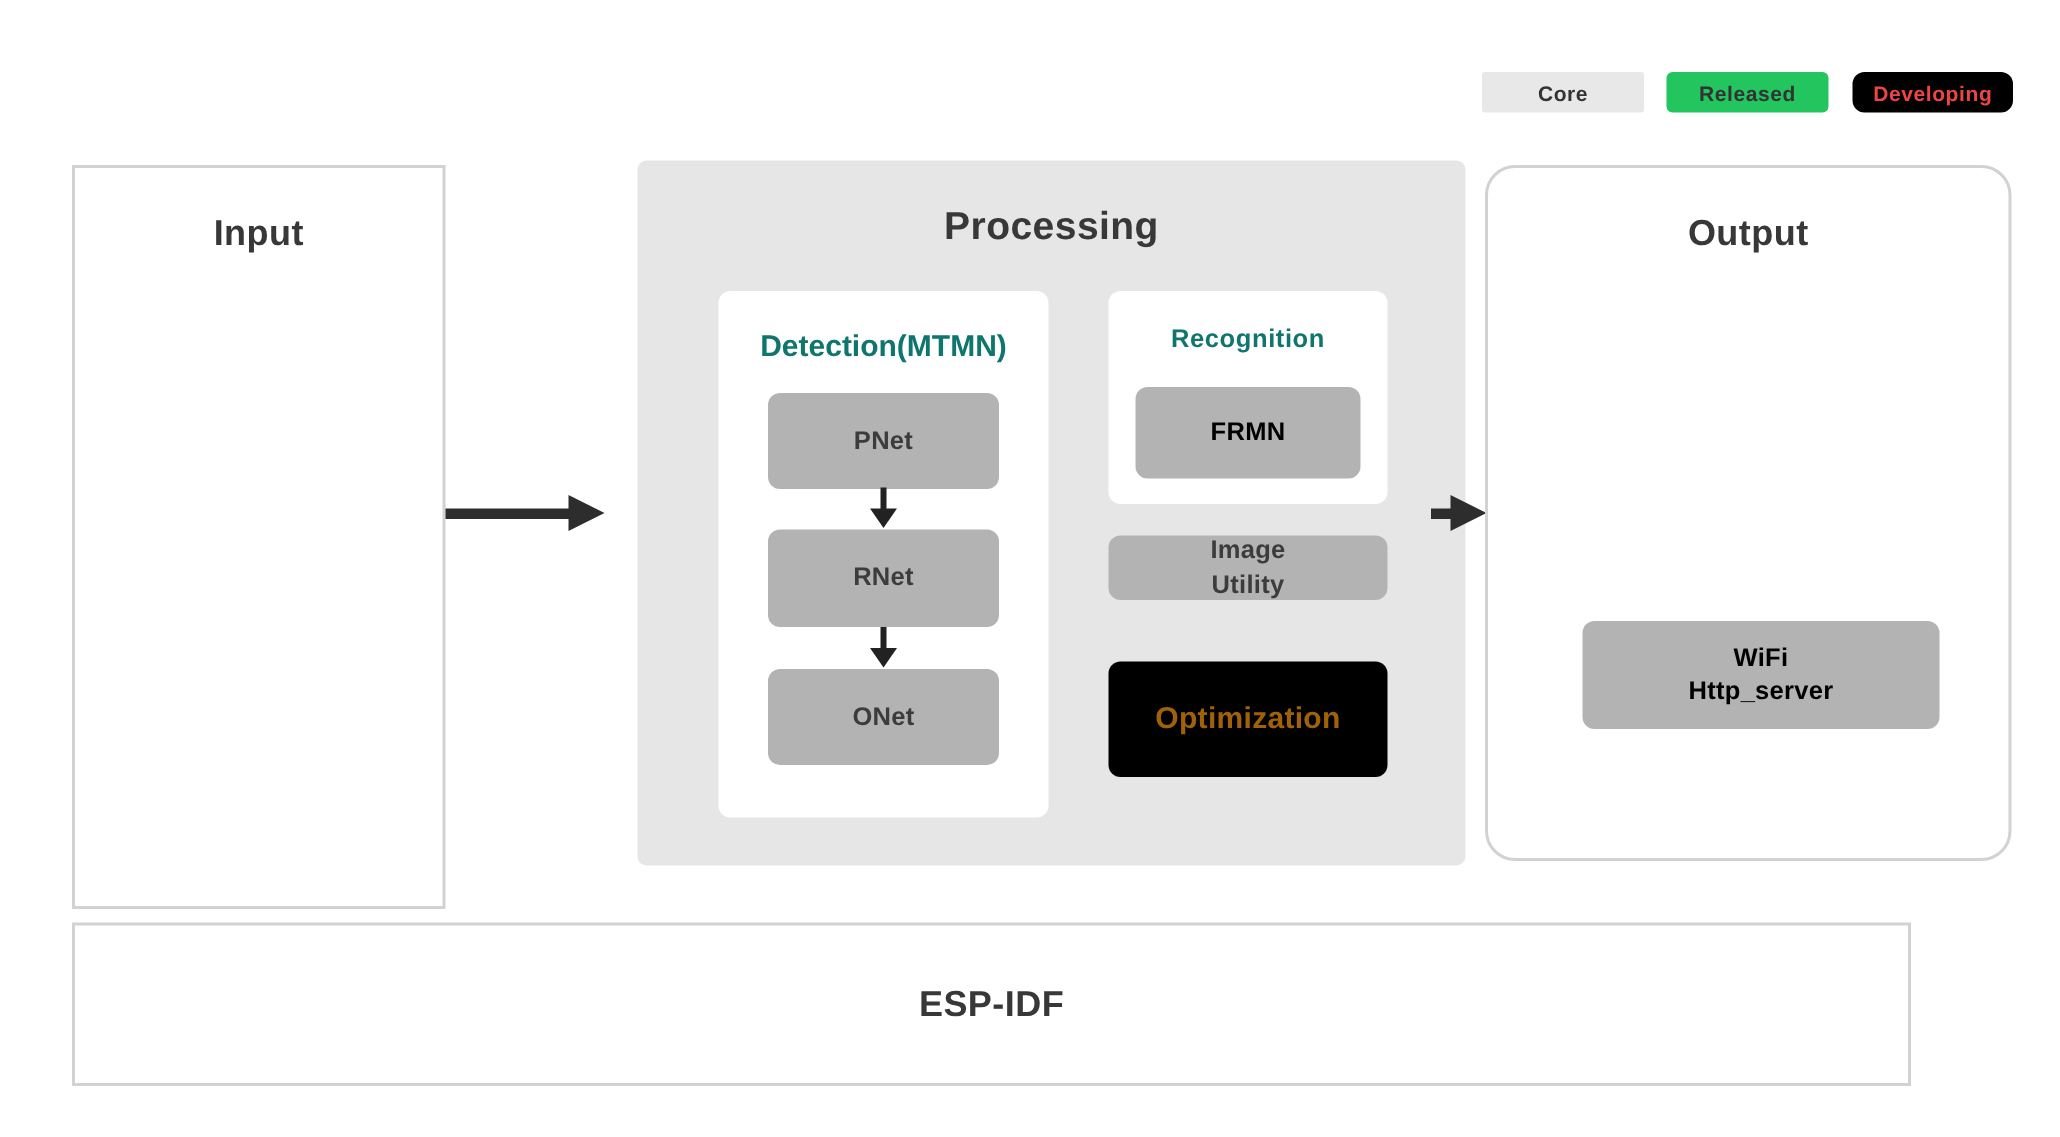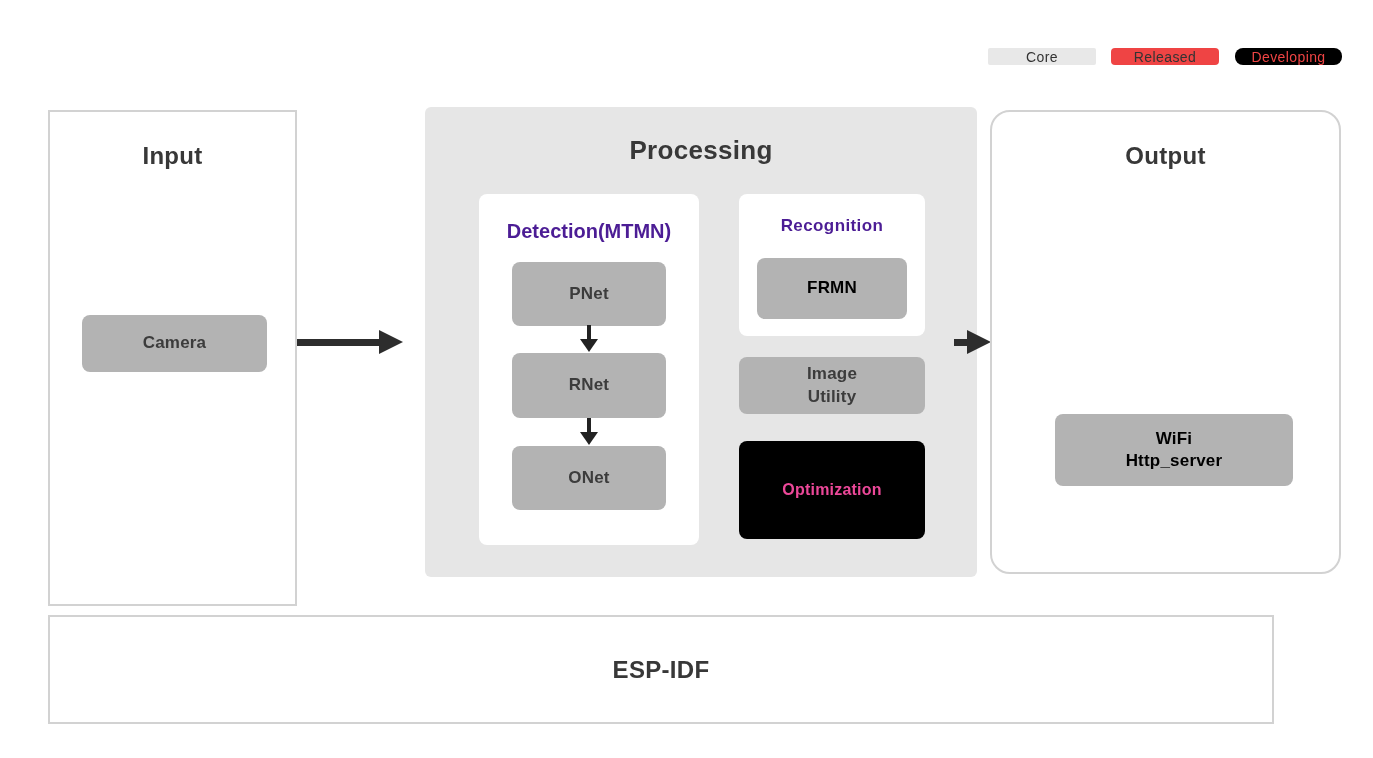--- a/index.html
+++ b/index.html
@@ -11,31 +11,31 @@
     width: 1373px;
     height: 758px;
     background: #ffffff;
     overflow: hidden;
   }
 
   
   .badge {
     position: absolute;
     top: 48px;
-    height: 17px;
+    height: 27px;
     display: flex;
     align-items: center;
     justify-content: center;
-    font-weight: normal;
+    font-weight: bold;
     font-size: 14px;
     letter-spacing: 0.4px;
     color: #333333;
   }
   .badge.core       { left: 988px;  width: 108px; background: #e8e8e8; border-radius: 2px; }
-  .badge.released   { left: 1111px; width: 108px; background: #ef4444; border-radius: 4px; }
+  .badge.released   { left: 1111px; width: 108px; background: #22c55e; border-radius: 4px; }
   .badge.developing { left: 1235px; width: 107px; background: #000000; border-radius: 8px; color: #ef4444; }
 
   
   .section {
     position: absolute;
     background: #ffffff;
     border: 2px solid #d2d2d2;
   }
   .section.input  { left: 48px;  top: 110px; width: 249px; height: 496px; }
   .section.output { left: 990px; top: 110px; width: 351px; height: 464px; border-radius: 20px; }
@@ -67,21 +67,21 @@
   .panel {
     position: absolute;
     background: #ffffff;
     border-radius: 8px;
   }
   .panel.detection   { left: 54px;  top: 87px; width: 220px; height: 351px; }
   .panel.recognition { left: 314px; top: 87px; width: 186px; height: 142px; }
   .panel-title {
     text-align: center;
     font-weight: bold;
-    color: #4c1d95;
+    color: #0f766e;
   }
   .panel.detection .panel-title   { padding-top: 26px; font-size: 20px; }
   .panel.recognition .panel-title { padding-top: 22px; font-size: 17px; letter-spacing: 0.4px; }
 
   
   .node {
     position: absolute;
     background: #b3b3b3;
     border-radius: 8px;
     display: flex;
@@ -98,24 +98,24 @@
   .node.black-text { color: #000000; }
 
   .node.camera { left: 32px; top: 203px; width: 185px; height: 57px; }
 
   .node.pnet { left: 33px; top: 68px;  width: 154px; height: 64px; }
   .node.rnet { left: 33px; top: 159px; width: 154px; height: 65px; }
   .node.onet { left: 33px; top: 252px; width: 154px; height: 64px; text-align: center; }
 
   .node.frmn { left: 18px; top: 64px; width: 150px; height: 61px; }
 
-  .node.image-utility { left: 314px; top: 250px; width: 186px; height: 57px; }
+  .node.image-utility { left: 314px; top: 250px; width: 186px; height: 43px; }
   .node.optimization  {
-    left: 314px; top: 334px; width: 186px; height: 98px;
-    background: #000000; color: #ec4899; font-size: 16px;
+    left: 314px; top: 334px; width: 186px; height: 77px;
+    background: #000000; color: #a16207; font-size: 20px;
   }
 
   .node.command-line { left: 63px; top: 143px; width: 238px; height: 72px; }
   .node.wifi         { left: 63px; top: 278px; width: 238px; height: 72px; margin-top: 24px; }
 
   
   .h-arrow { position: absolute; }
   .h-arrow .line {
     position: absolute;
     height: 7px;
@@ -161,21 +161,20 @@
 <body>
 
 <div class="canvas">
 
   <div class="badge core">Core</div>
   <div class="badge released">Released</div>
   <div class="badge developing">Developing</div>
 
   <div class="section input">
     <div class="section-title">Input</div>
-    <div class="node camera">Camera</div>
   </div>
 
   <div class="h-arrow a1">
     <span class="line"></span>
     <span class="head"></span>
   </div>
 
   <div class="section processing">
     <div class="section-title">Processing</div>
 

